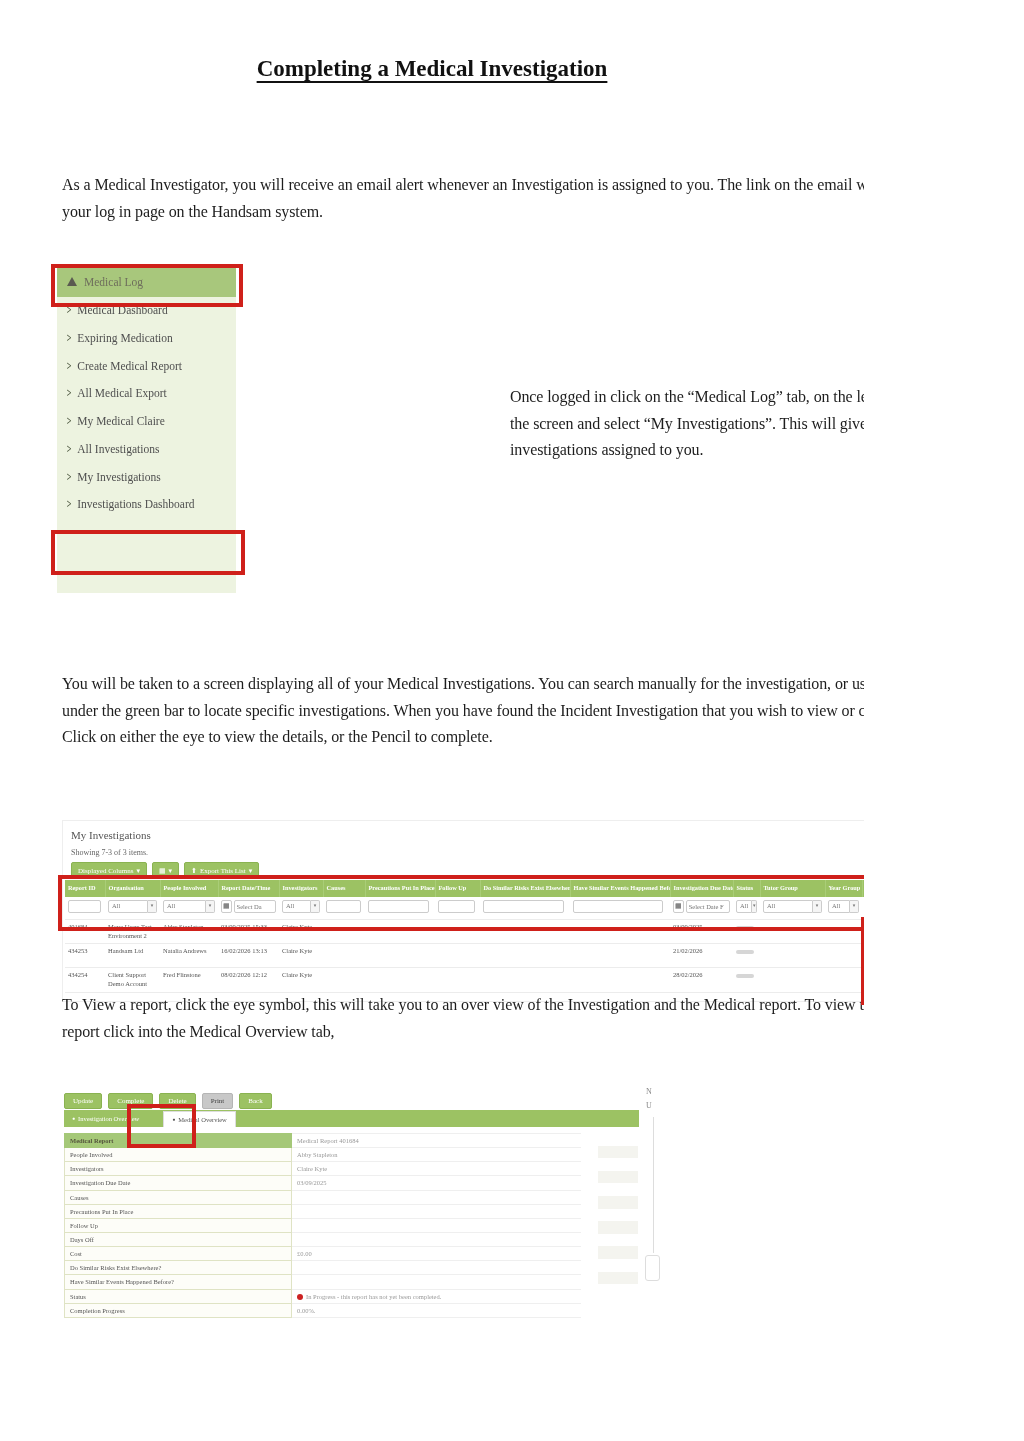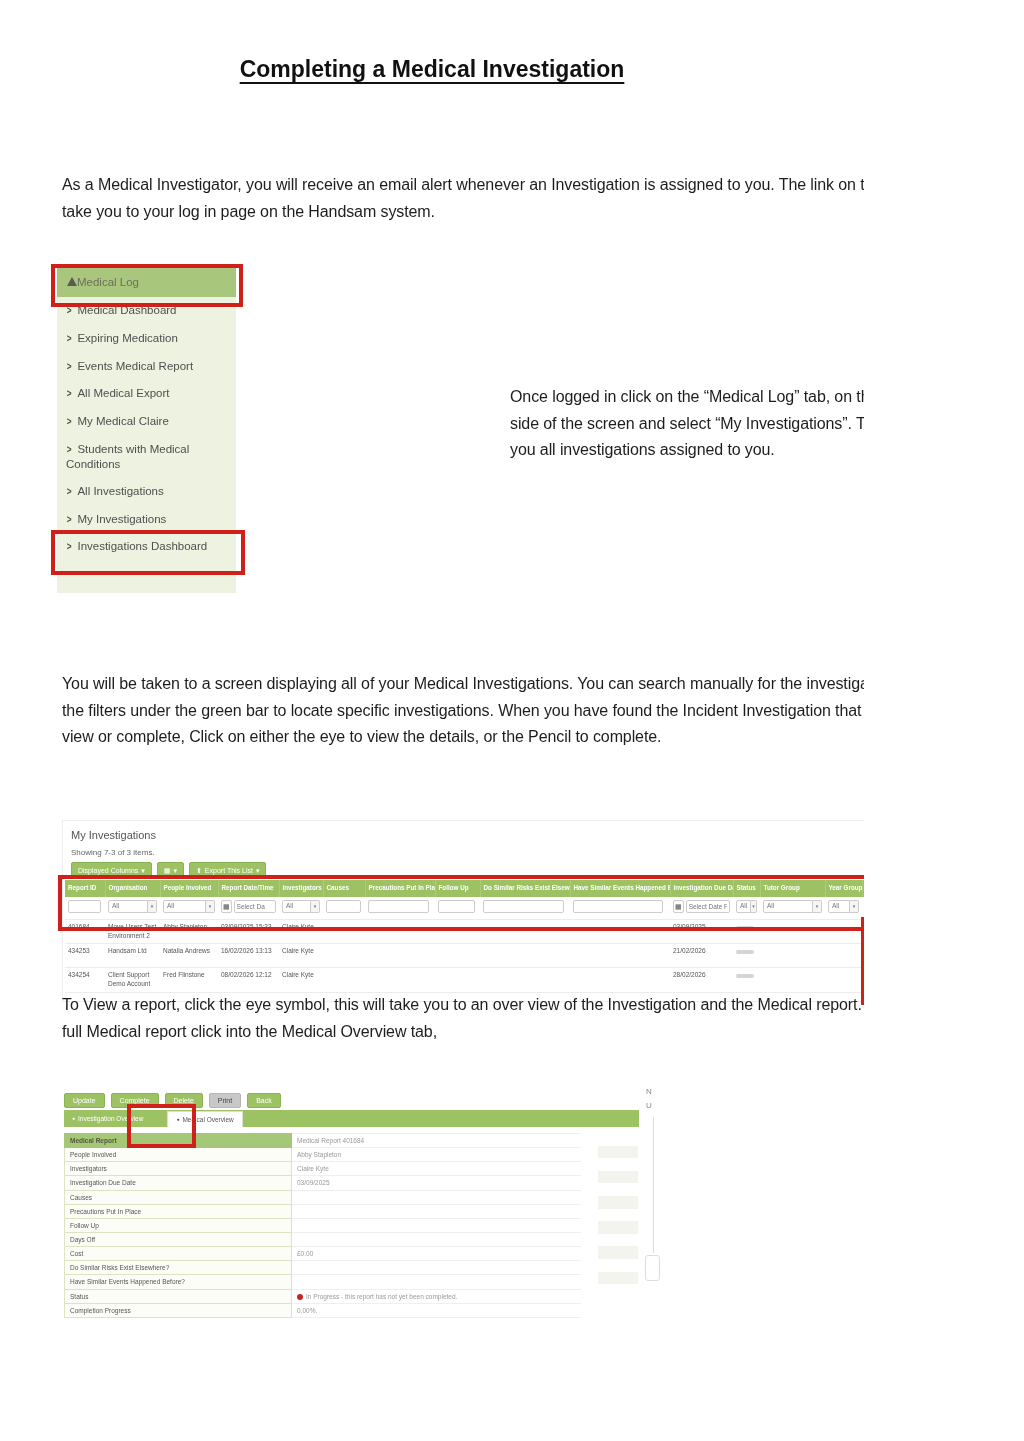--- a/index.html
+++ b/index.html
@@ -1,37 +1,37 @@
 <!DOCTYPE html>
 <html><head>
 <meta charset="utf-8">
 <style>
   html,body{margin:0;padding:0;background:#fff;}
   .page{position:relative;width:864px;height:1441px;background:#ffffff;overflow:hidden;
-        font-family:Liberation Sans, sans-serif;color:#222;}
+        font-family:Liberation Serif, serif;color:#222;}
   
   .doc-title{position:absolute;top:56px;left:0;width:100%;text-align:center;
              font-size:23px;font-weight:bold;color:#111;}
   .doc-title span{text-decoration:underline;text-underline-offset:5px;}
   .para{position:absolute;font-size:16px;line-height:1.66;color:#1d1d1d;letter-spacing:-0.1px;}
   .p1{left:62px;top:156px;width:895px;}
   .note{left:510px;top:368px;width:452px;}
   .p2{left:62px;top:655px;width:893px;}
   .p3{left:62px;top:976px;width:906px;}
   
   .redbox{position:absolute;border:4px solid #cf201a;z-index:20;}
   .rb1{left:51px;top:264px;width:184px;height:35px;}
   .rb2{left:51px;top:530px;width:186px;height:37px;}
   .rb3{left:58px;top:875px;width:849px;height:48px;}
   .rb4{left:861px;top:917px;width:46px;height:80px;}
   .rb5{left:127px;top:1104px;width:61px;height:36px;}
   
   .sidebar-shot{position:absolute;left:57px;top:266px;width:179px;height:327px;
                 background:#edf3e0;font-size:11.5px;}
-  .sb-header{height:31px;background:#a8c77c;display:flex;align-items:center;
+  .sb-header{height:31px;background:#a8c77c;display:flex;align-items:center;gap:7px;
              padding:0 10px;color:#6e6e5c;}
   .tri{width:0;height:0;border-left:5px solid transparent;border-right:5px solid transparent;
        border-bottom:9px solid #5a5a50;}
   .sb-item{padding:6px 9px 7px;color:#4f4f4f;line-height:1.25;cursor:default;}
   .chev{display:inline-block;margin-right:5px;font-weight:bold;color:#49543c;
         transform:scale(0.75,1.05);font-size:11px;}
   
   .inv-shot{position:absolute;left:62px;top:820px;width:843px;height:180px;background:#fff;
             border:1px solid #eeeeee;font-size:7px;color:#555;}
   .inv-title{position:absolute;left:8px;top:8px;font-size:11px;color:#555;}
@@ -101,24 +101,23 @@
 
   <p class="para p1">As a Medical Investigator, you will receive an email alert whenever an Investigation is assigned to you. The link on the email will take you to your log in page on the Handsam system.</p>
 
   <div class="sidebar-shot">
     <div class="sb-header">
       <span class="tri"></span>
       <span>Medical Log</span>
     </div>
     <div class="sb-item"><span class="chev">&gt;</span><span>Medical Dashboard</span></div>
     <div class="sb-item"><span class="chev">&gt;</span><span>Expiring Medication</span></div>
-    <div class="sb-item"><span class="chev">&gt;</span><span>Events Medical Report</span></div>
+    <div class="sb-item"><span class="chev">&gt;</span><span>Create Medical Report</span></div>
     <div class="sb-item"><span class="chev">&gt;</span><span>All Medical Export</span></div>
     <div class="sb-item"><span class="chev">&gt;</span><span>My Medical Claire</span></div>
-    <div class="sb-item"><span class="chev">&gt;</span><span>Students with Medical Conditions</span></div>
     <div class="sb-item"><span class="chev">&gt;</span><span>All Investigations</span></div>
     <div class="sb-item"><span class="chev">&gt;</span><span>My Investigations</span></div>
     <div class="sb-item"><span class="chev">&gt;</span><span>Investigations Dashboard</span></div>
   </div>
 
   <p class="para note">Once logged in click on the “Medical Log” tab, on the left hand side of the screen and select “My Investigations”. This will give you all investigations assigned to you.</p>
   <p class="para p2">You will be taken to a screen displaying all of your Medical Investigations.  You can search manually for the investigation, or use the filters under the green bar to locate specific investigations. When you have found the Incident Investigation that you wish to view or complete, Click on either the eye to view the details, or the Pencil to complete.</p>
 
   <div class="inv-shot">
     <div class="inv-title">My Investigations</div>

